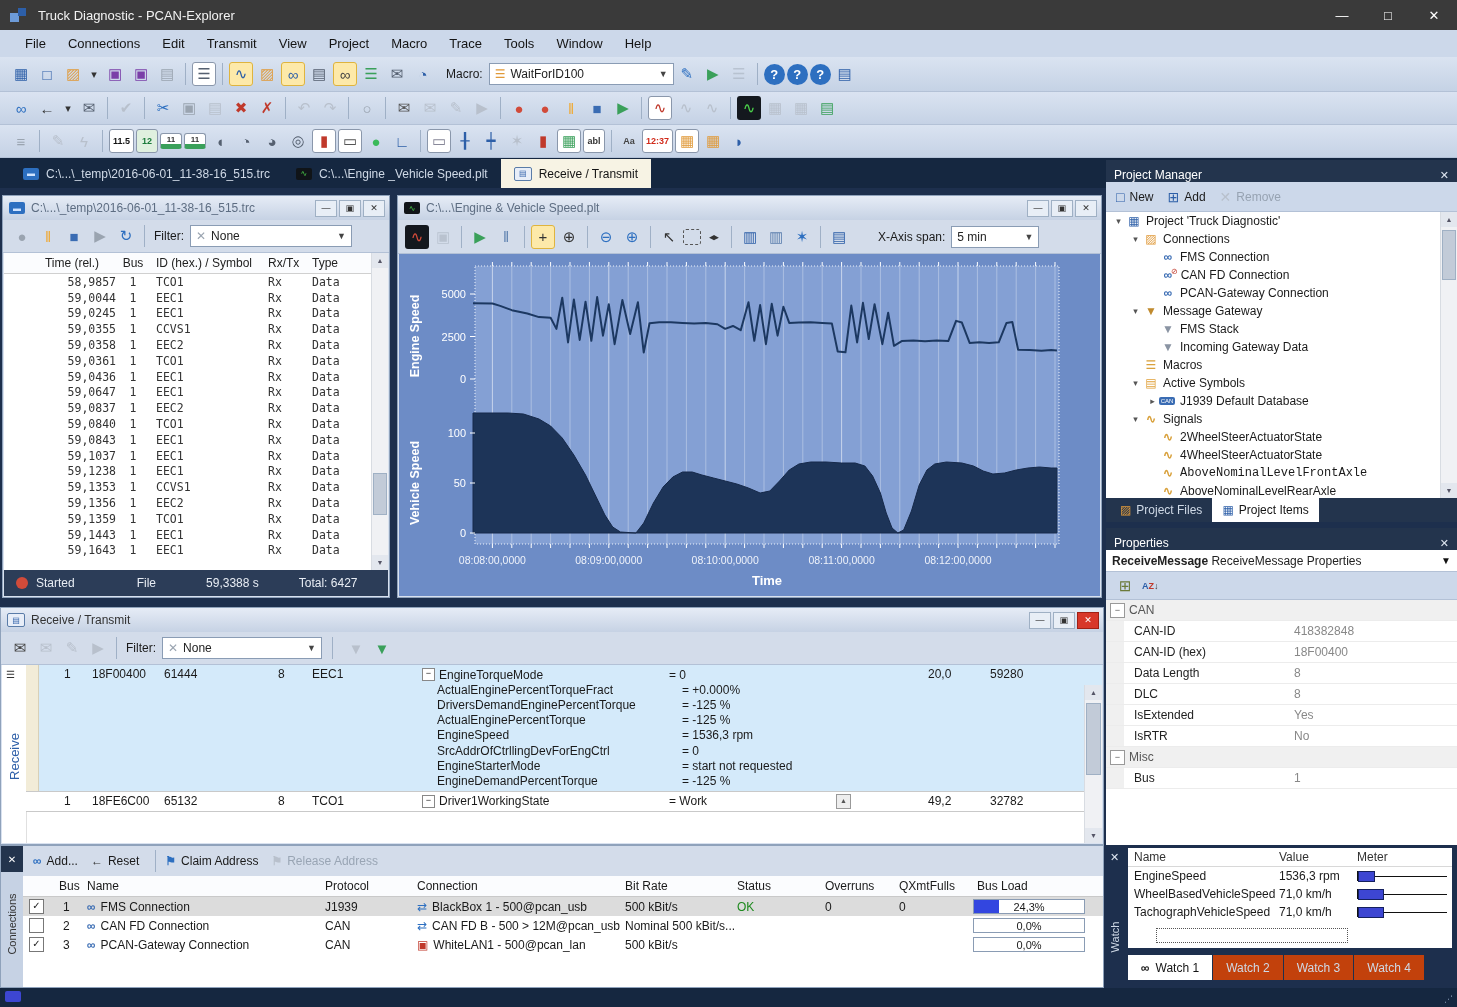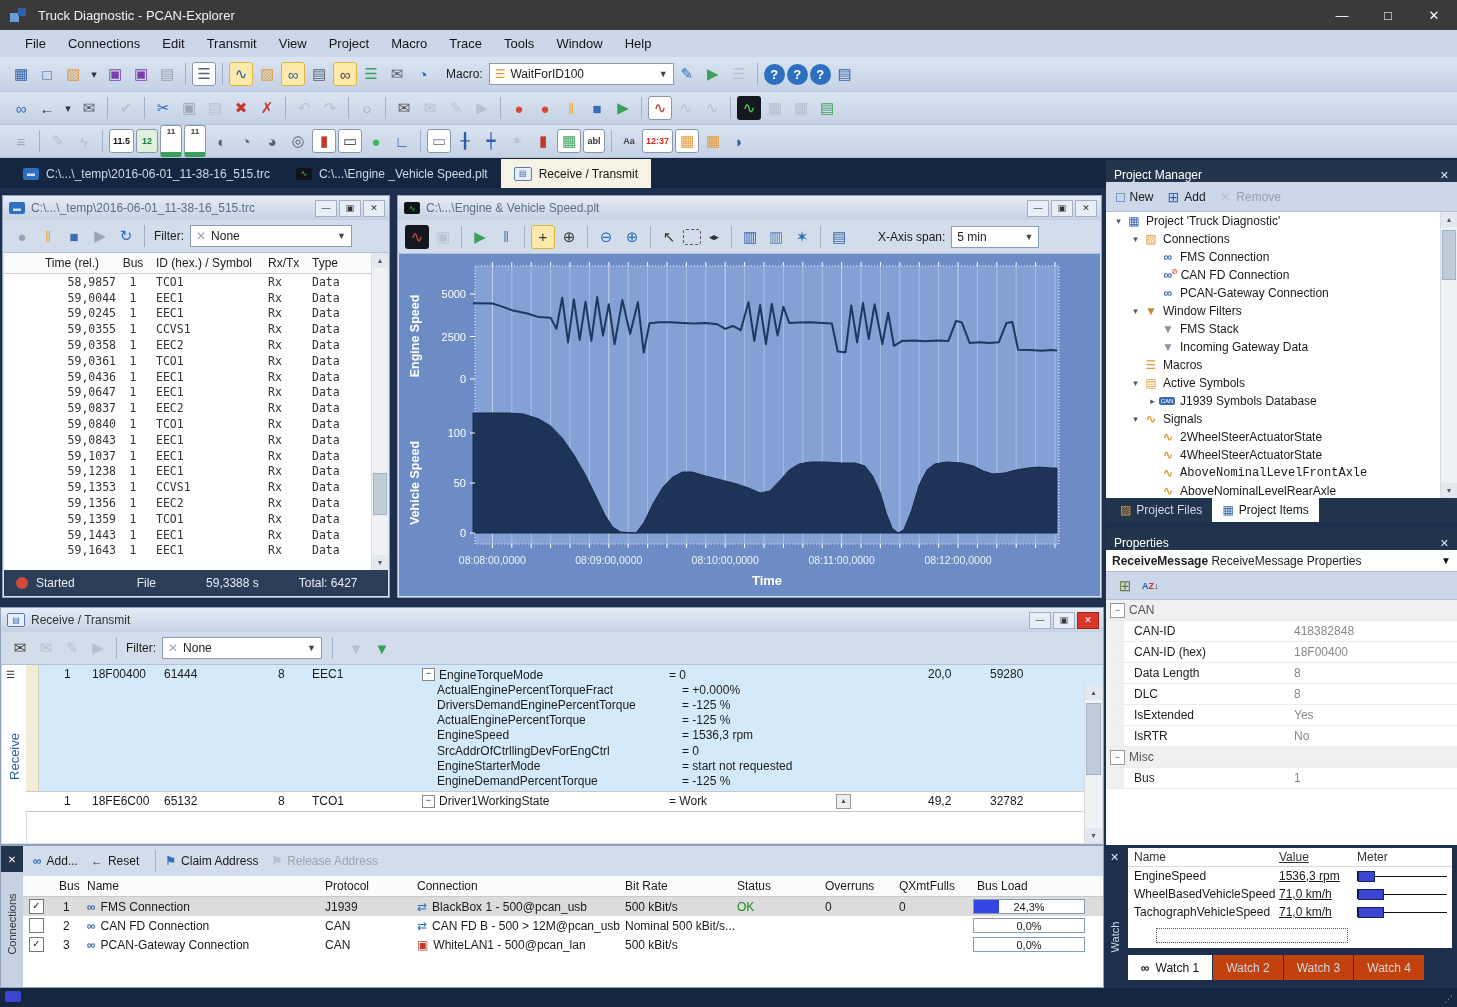--- a/index.html
+++ b/index.html
@@ -19,21 +19,21 @@
   .tbrow{position:absolute;left:0;width:100%;background:linear-gradient(#dae3f1,#c5d2e5);display:flex;align-items:center;padding-left:8px;box-sizing:border-box;border-bottom:1px solid #b3c1d6;}
   #tb1{top:57px;height:35px;} #tb2{top:92px;height:33px;} #tb3{top:125px;height:33px;}
   .ti{width:24px;height:24px;display:flex;align-items:center;justify-content:center;font-size:15px;margin:0 1px;border-radius:3px;box-sizing:border-box;flex:none;}
   .ti.txt{font-size:9px;font-weight:bold;width:auto;min-width:22px;padding:0 3px;letter-spacing:0;}
   .ti.sm{font-size:11px;width:14px;}
   .ti.b{border:1px solid #8a97ab;background:#fff;}
   .ti.dash{border:1px dashed #555;background:transparent;width:18px;height:16px;}
   .ti.hl{background:#fde9a9;border:1px solid #dfb43e;}
   .ti.dis{opacity:.45;}
   .ti.round{border-radius:50%;width:21px;height:21px;font-weight:bold;font-size:13px;}
-  .ti.bar{border-bottom:5px solid #3aa05a;font-size:8px;font-weight:bold;height:32px;align-items:flex-start;padding-top:1px;}
+  .ti.bar{border-bottom:5px solid #3aa05a;font-size:8px;font-weight:bold;height:16px;align-items:flex-start;padding-top:1px;}
   .tsep{width:1px;height:22px;background:#9fb0c6;margin:0 5px;flex:none;}
   .tlabel{font-size:12px;color:#1a1a1a;margin:0 6px 0 10px;}
   .combo{height:22px;background:#fff;border:1px solid #8a9cb4;display:flex;align-items:center;font-size:12px;padding:0 2px 0 5px;gap:5px;box-sizing:border-box;}
   .combo .car{margin-left:auto;color:#444;font-size:9px;padding:0 3px;}
   .glyph{flex:none;}
   
   .tabstrip{position:absolute;left:0;top:158px;width:100%;height:30px;background:#152740;display:flex;align-items:flex-end;padding-left:10px;box-sizing:border-box;}
   .dtab{display:flex;align-items:center;gap:7px;padding:0 13px;color:#cfd9e6;font-size:12px;height:29px;flex:none;}
   .dtab.active{background:#f7f3e4;color:#141414;}
   .chip{width:16px;height:12px;border-radius:2px;display:flex;align-items:center;justify-content:center;font-size:8px;flex:none;}
@@ -115,21 +115,21 @@
   .chk{width:13px;height:13px;border:1px solid #777;background:#fff;font-size:10px;line-height:11px;text-align:center;color:#222;}
   .loadbox{width:110px;height:13px;border:1px solid #8a9cb4;background:#fff;position:relative;display:flex;align-items:center;justify-content:center;font-size:11px;}
   .loadbox .fill{position:absolute;left:0;top:0;bottom:0;background:#3346e0;}
   .loadbox .txt{position:relative;}
   
   #watch-panel{position:absolute;left:1106px;top:845px;width:351px;height:143px;background:#1d2f4d;}
   .watch-x{position:absolute;left:4px;top:6px;color:#dfe7f2;font-size:11px;}
   .watch-vlabel{position:absolute;left:-26px;top:86px;transform:rotate(-90deg);width:70px;text-align:center;color:#cfd9e6;font-size:11px;}
   .watch-content{position:absolute;left:22px;top:3px;right:5px;height:100px;background:#fff;}
   .wt-row{display:flex;height:18px;align-items:center;font-size:12px;color:#1a1a1a;}
-  .wt-c1{width:145px;padding-left:6px;flex:none;} .wt-c2{width:78px;flex:none;text-decoration:underline;}
+  .wt-c1{width:145px;padding-left:6px;flex:none;} .wt-c2{width:78px;flex:none;}
   .meter{position:relative;width:90px;height:12px;flex:none;}
   .meter .track{position:absolute;left:0;right:0;top:6px;border-top:1px solid #111;}
   .meter .tick{position:absolute;left:0;top:1px;height:10px;border-left:1px solid #111;}
   .meter .mbar{position:absolute;left:1px;top:1px;height:9px;background:#3d46d2;border:1px solid #15205e;}
   .watch-new{position:absolute;left:28px;top:80px;width:190px;height:13px;border:1px dotted #555;}
   .watch-tabs{position:absolute;left:22px;bottom:8px;display:flex;}
   .wtab{display:flex;align-items:center;gap:6px;height:25px;padding:0 13px;font-size:12px;color:#cfd9e6;background:#c2410c;border-right:1px solid #1d2f4d;}
   .wtab.active{background:#fff;color:#141414;}
   
   .bottomstrip{position:absolute;left:0;top:988px;width:100%;height:19px;background:#152740;}
@@ -690,21 +690,21 @@
         <span style="padding-left: 3px;">CAN FD Connection</span>
       </div>
       <div class="tree-row" style="padding-left: 40px;">
         <span class="exp"></span>
         <span class="tic" style="color: rgb(58, 108, 179); font-weight: bold;">∞</span>
         <span style="padding-left: 3px;">PCAN-Gateway Connection</span>
       </div>
       <div class="tree-row" style="padding-left: 23px;">
         <span class="exp">▾</span>
         <span class="tic" style="color: rgb(192, 138, 46);">▼</span>
-        <span style="padding-left: 3px;">Window Filters</span>
+        <span style="padding-left: 3px;">Message Gateway</span>
       </div>
       <div class="tree-row" style="padding-left: 40px;">
         <span class="exp"></span>
         <span class="tic" style="color: rgb(138, 148, 163);">▼</span>
         <span style="padding-left: 3px;">FMS Stack</span>
       </div>
       <div class="tree-row" style="padding-left: 40px;">
         <span class="exp"></span>
         <span class="tic" style="color: rgb(138, 148, 163);">▼</span>
         <span style="padding-left: 3px;">Incoming Gateway Data</span>
@@ -715,21 +715,21 @@
         <span style="padding-left: 3px;">Macros</span>
       </div>
       <div class="tree-row" style="padding-left: 23px;">
         <span class="exp">▾</span>
         <span class="tic" style="color: rgb(224, 162, 60);">▤</span>
         <span style="padding-left: 3px;">Active Symbols</span>
       </div>
       <div class="tree-row" style="padding-left: 40px;">
         <span class="exp">▸</span>
         <span class="tic candb" style="color: rgb(255, 255, 255);">CAN</span>
-        <span style="padding-left: 3px;">J1939 Symbols Database</span>
+        <span style="padding-left: 3px;">J1939 Default Database</span>
       </div>
       <div class="tree-row" style="padding-left: 23px;">
         <span class="exp">▾</span>
         <span class="tic" style="color: rgb(217, 161, 60); font-weight: bold;">∿</span>
         <span style="padding-left: 3px;">Signals</span>
       </div>
       <div class="tree-row" style="padding-left: 40px;">
         <span class="exp"></span>
         <span class="tic" style="color: rgb(217, 161, 60); font-weight: bold;">∿</span>
         <span style="padding-left: 3px;">2WheelSteerActuatorState</span>

